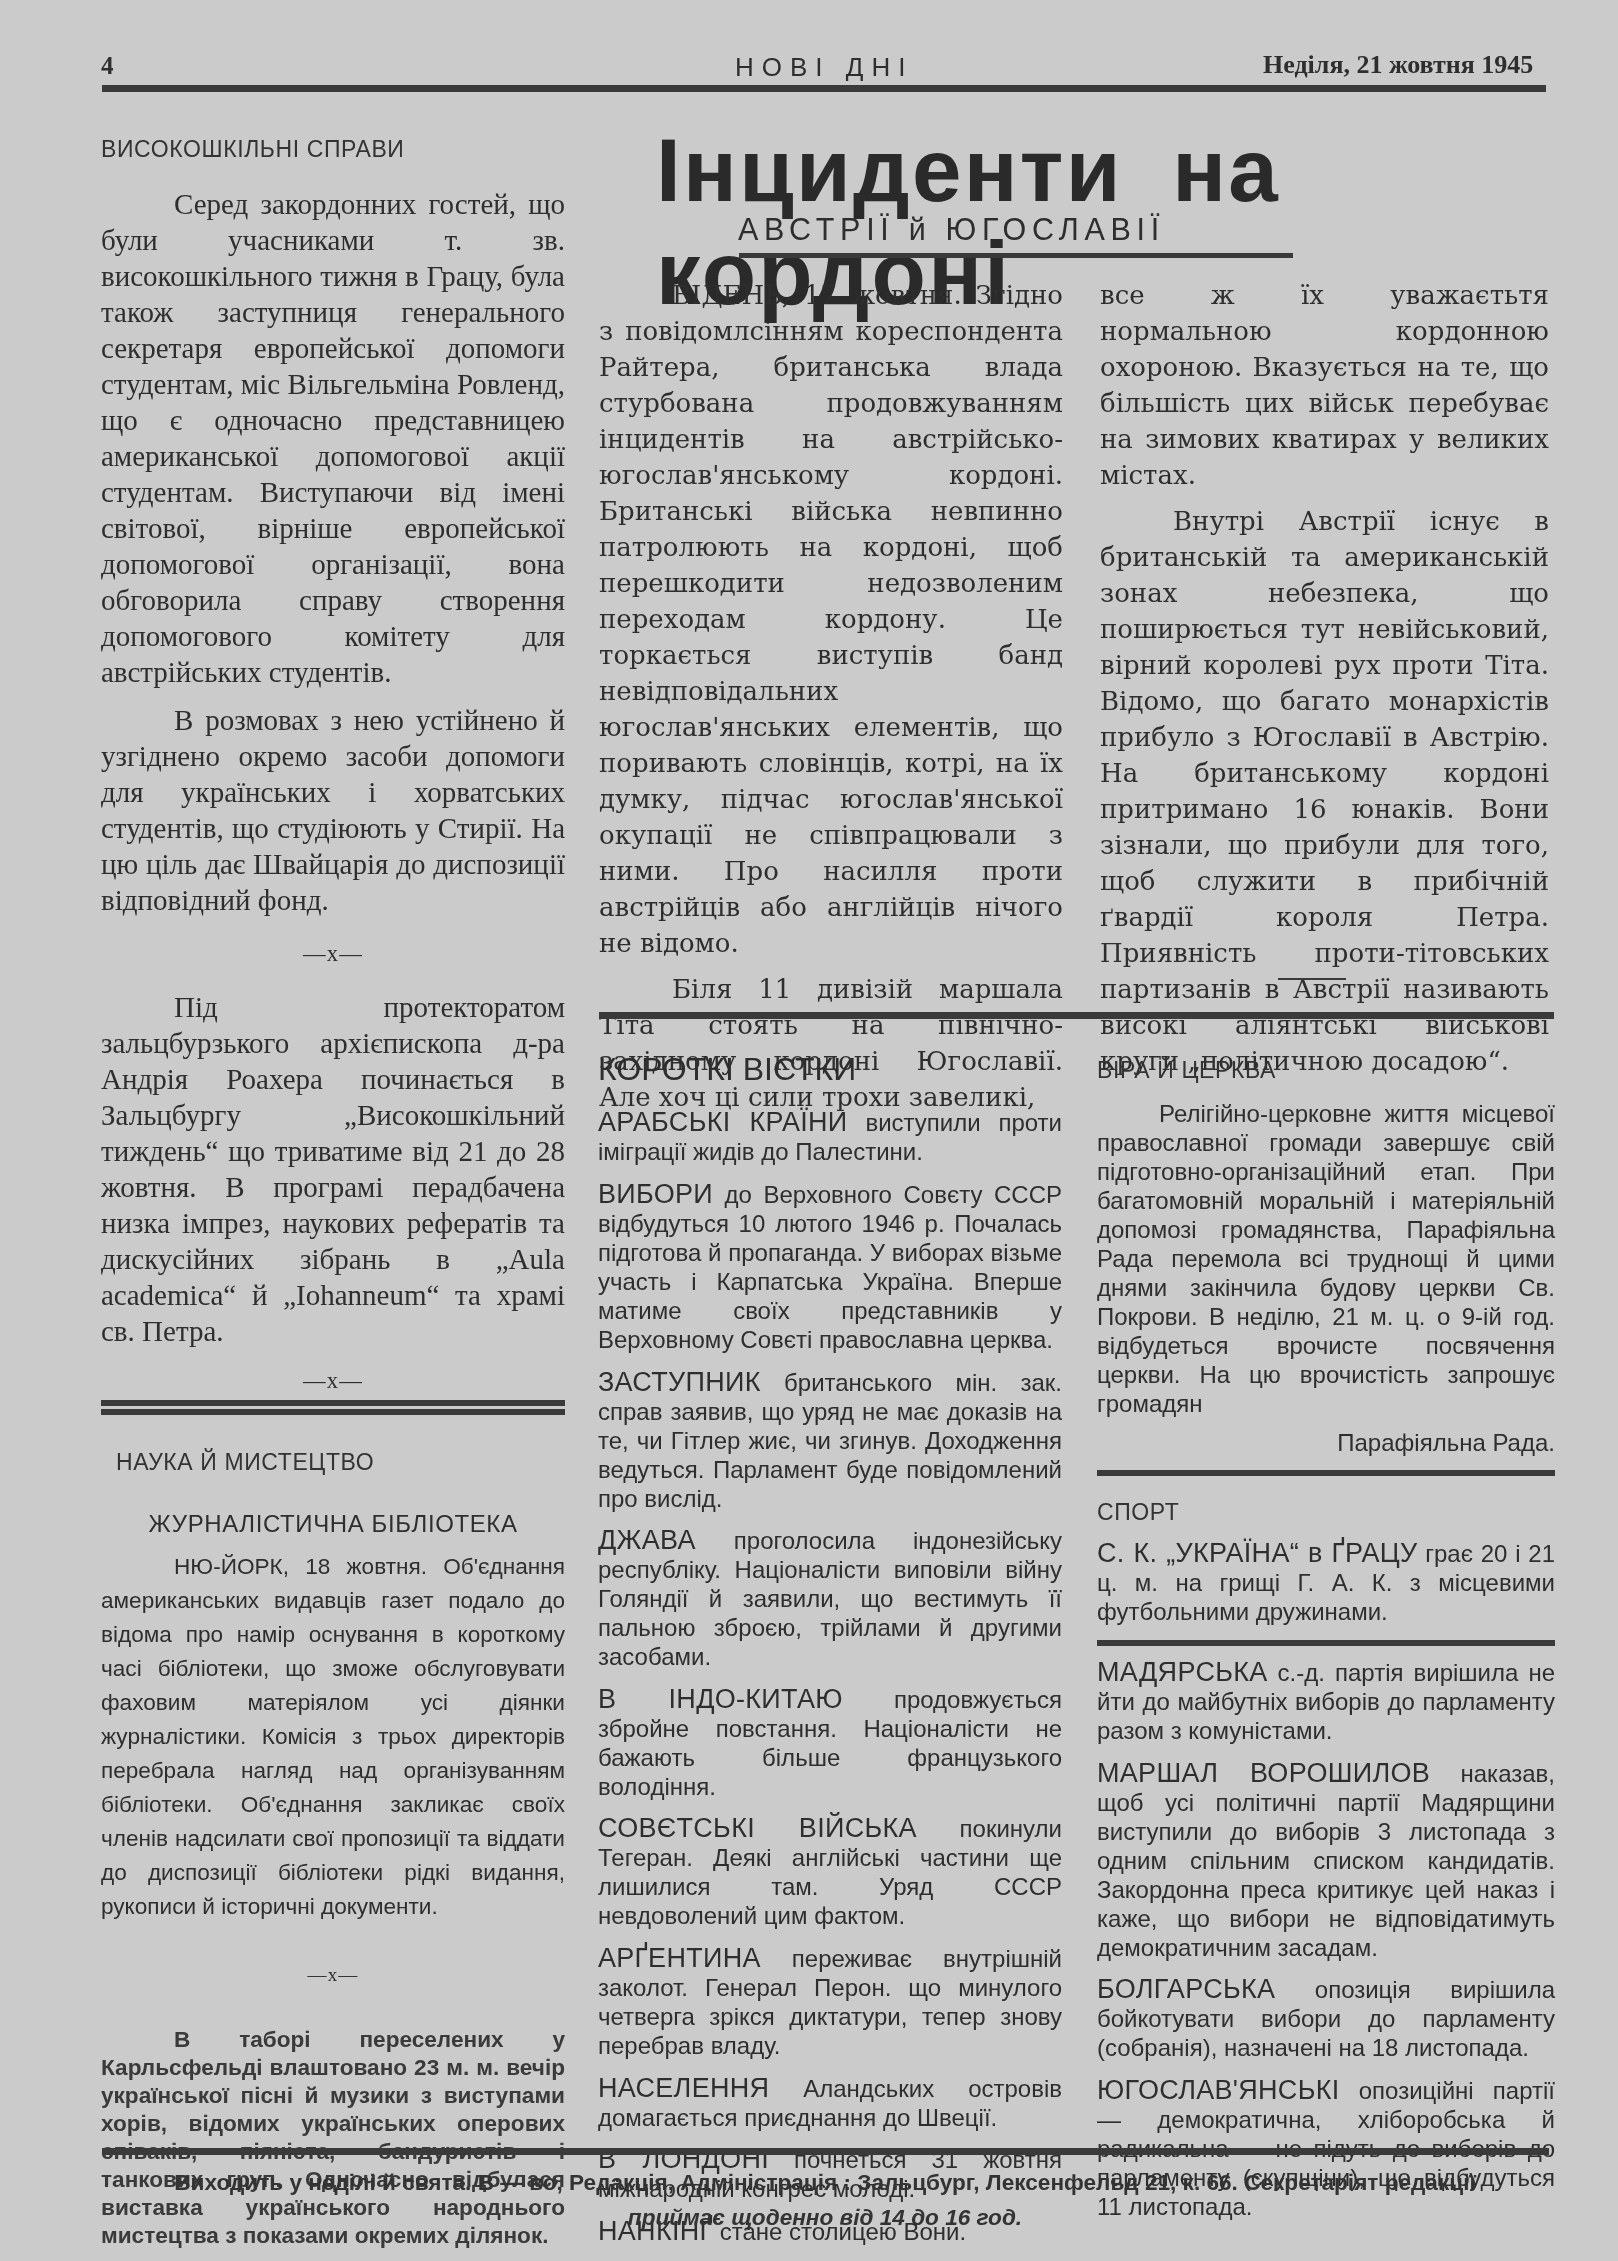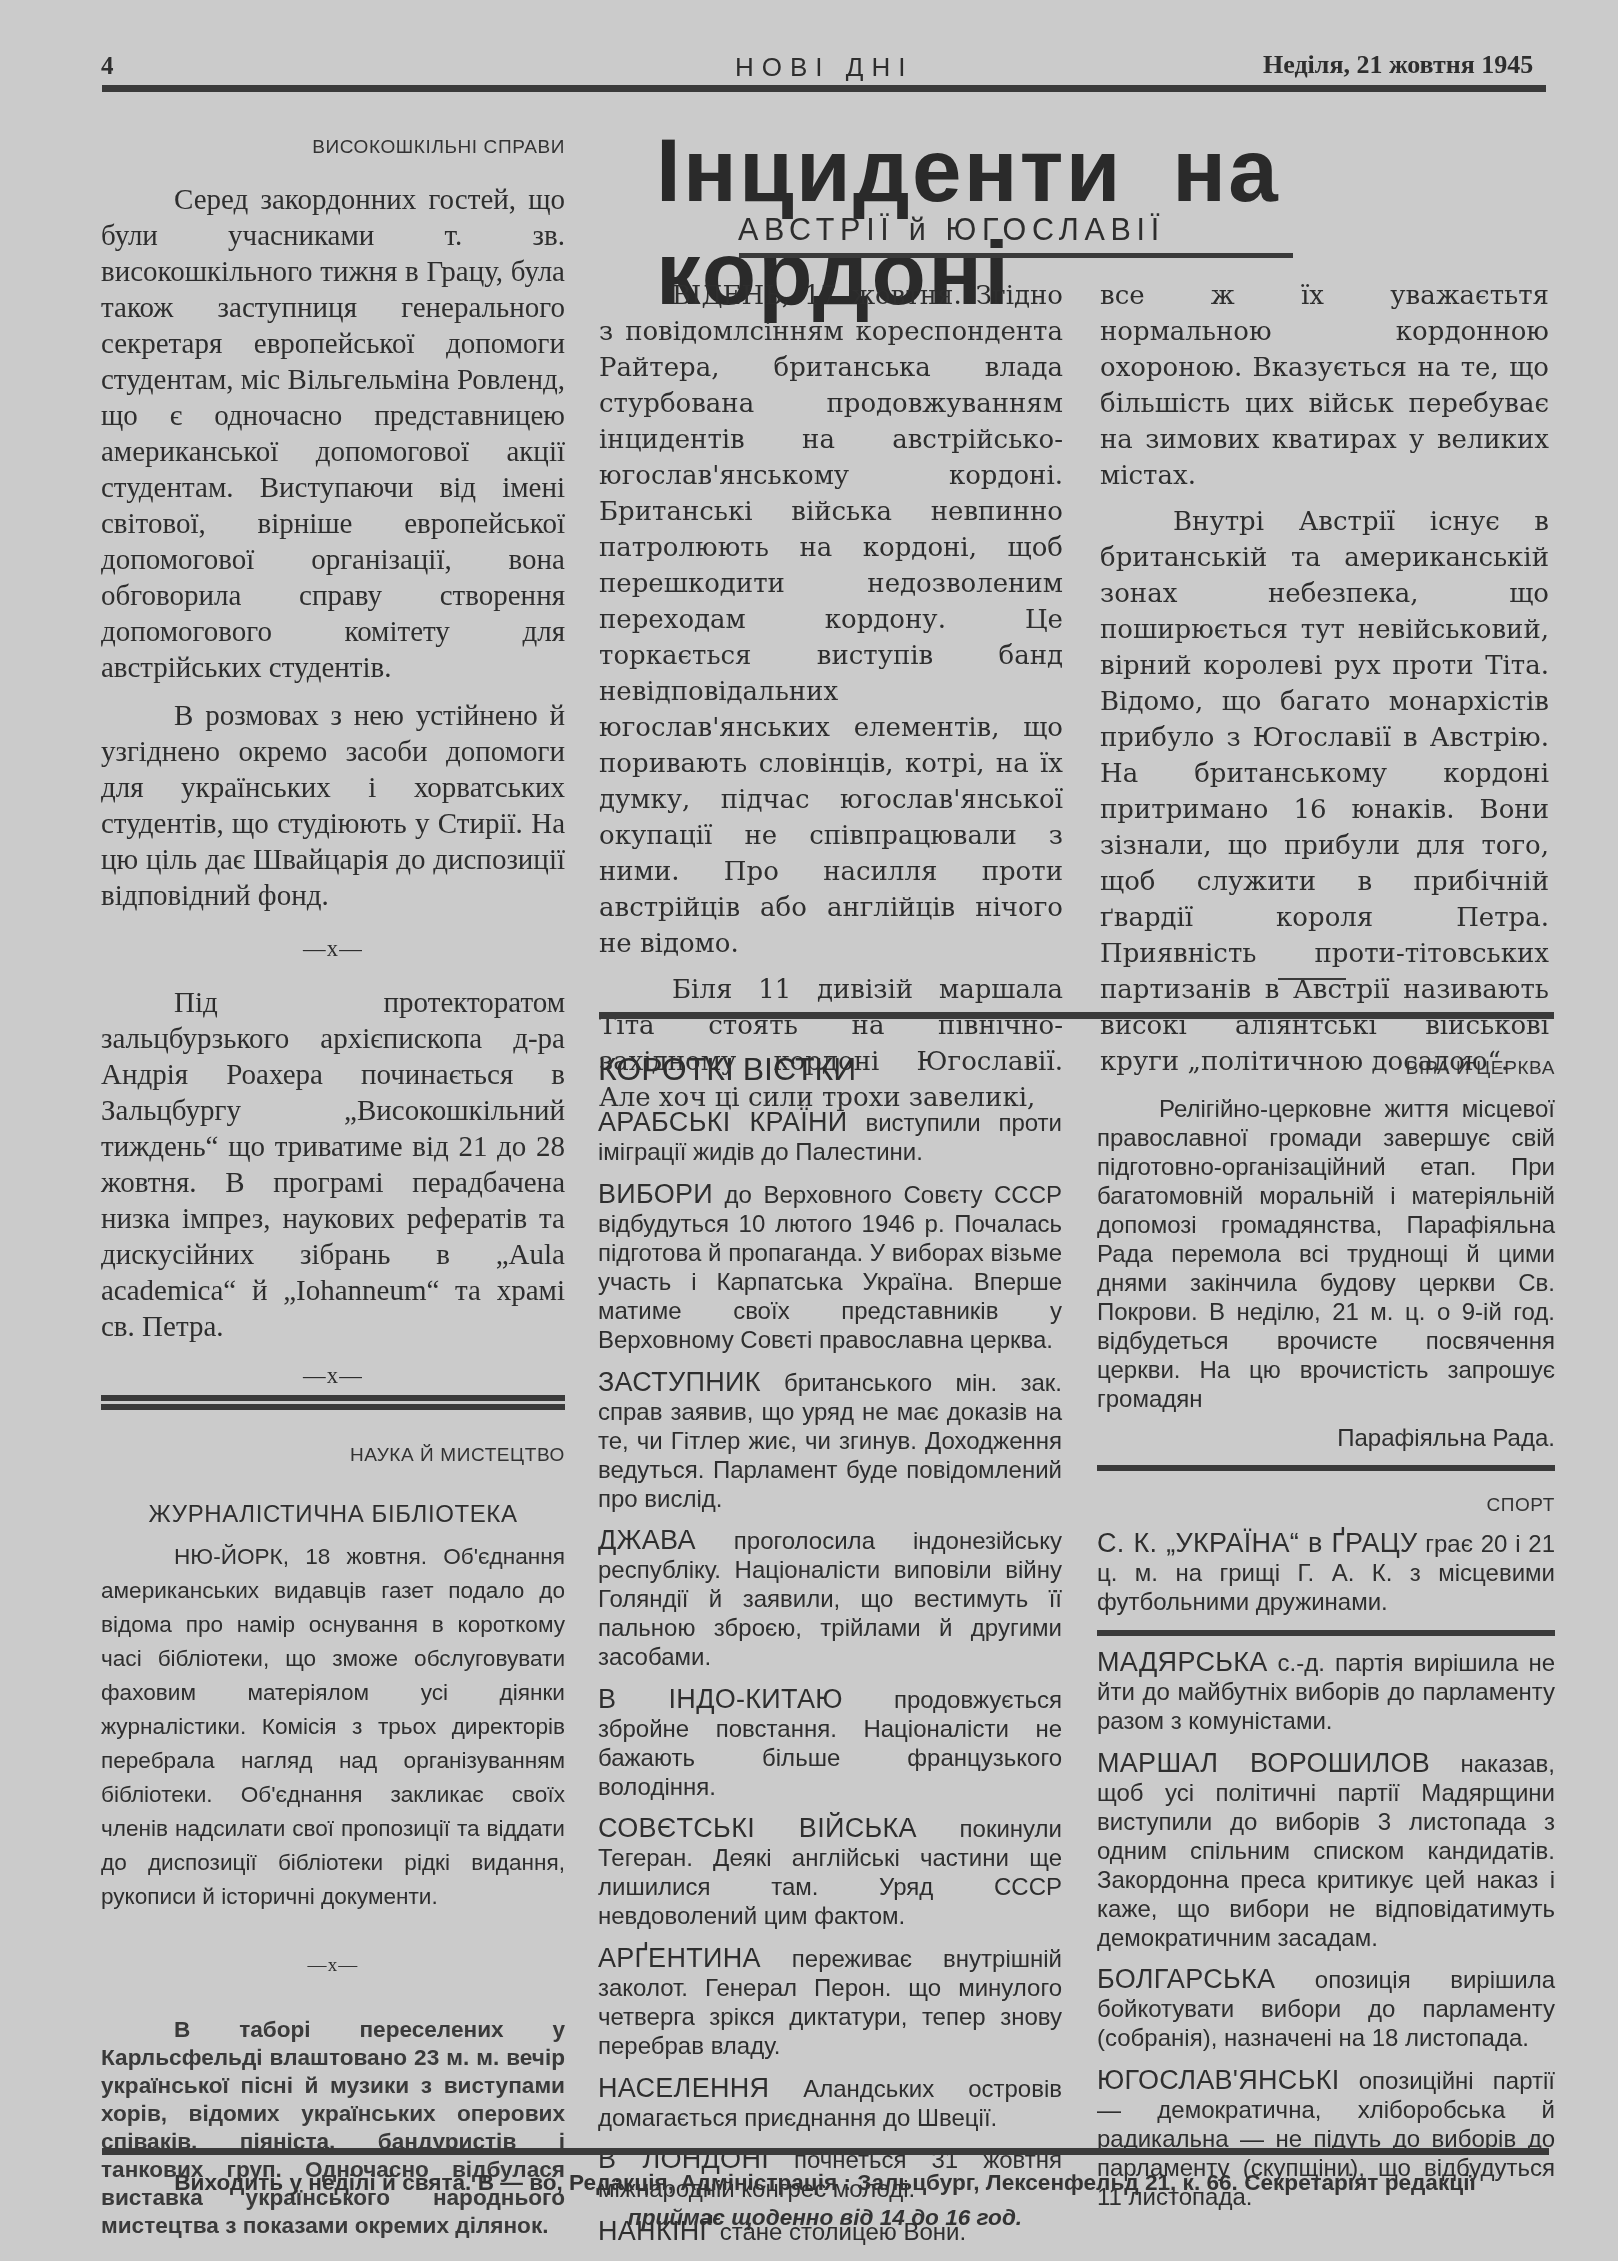--- a/index.html
+++ b/index.html
@@ -8,21 +8,21 @@
     background:#cbcbcb;
     color:#2e2e2e;
     font-family:"Liberation Serif", "DejaVu Serif", serif;
   }
   .abs { position:absolute; }
   .rule { position:absolute; background:#3a3a3a; height:6.8px; }
   .rule.thin { height:3.4px; }
   .txt { font-size:29px; line-height:36px; text-align:justify; }
   .txt p { margin:0; }
   .indent { text-indent:73px; }
-  .sect { font-family:"Liberation Sans", "DejaVu Sans", sans-serif; font-size:19px; letter-spacing:0.6px; color:#333;text-align:right; }
+  .sect { font-family:"Liberation Sans", "DejaVu Sans", sans-serif; font-size:23px; letter-spacing:0.6px; color:#333; }
   .sep { text-align:center; font-size:22.6px; letter-spacing:1.1px; }
   .short-item { font-family:"Liberation Sans", "DejaVu Sans", sans-serif; font-size:24px; line-height:29px; text-align:justify; margin:0 0 13.6px 0; }
   .short-item .lead { font-size:27px; letter-spacing:0.3px; }
   .sign { text-align:right; }
 </style>
 </head>
 <body>
 
 <div class="abs" style="left:101px; top:52px; font-size:25px; font-weight:bold;">4</div>
 <div class="abs" style="left:735px; top:52px; font-size:26px; letter-spacing:8px; font-family:'Liberation Sans',sans-serif;">НОВІ ДНІ</div>

